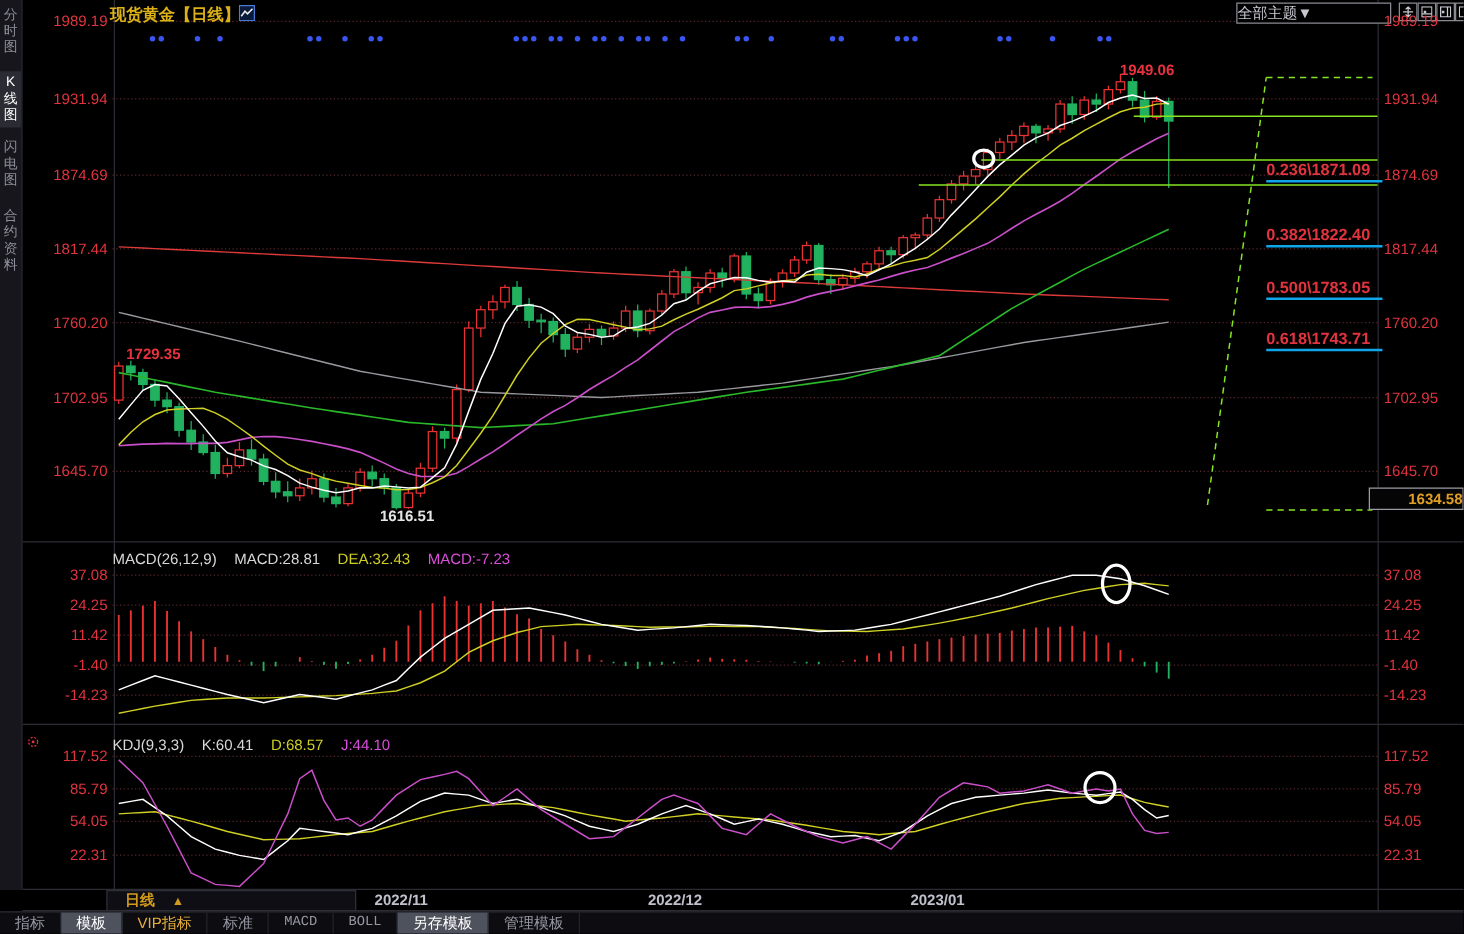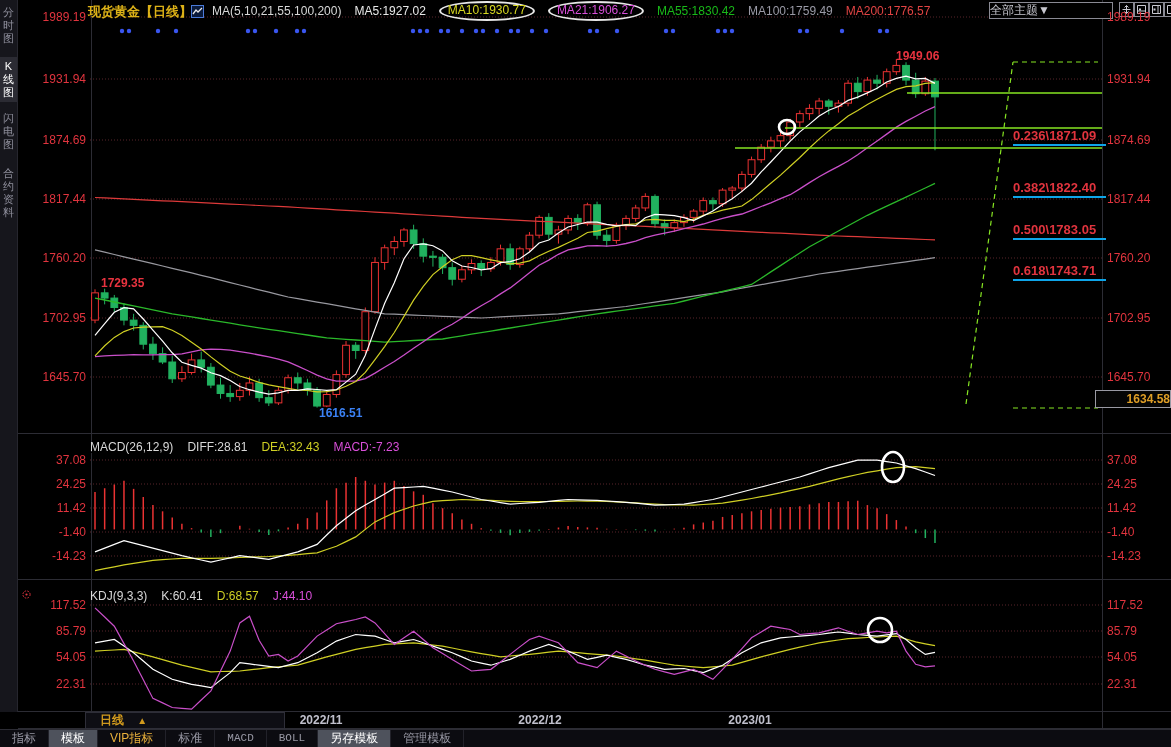--- a/index.html
+++ b/index.html
@@ -393,29 +393,20 @@
       <ellipse cx="880" cy="630" rx="12" ry="12" fill="none" stroke="#ffffff" stroke-width="2.6"></ellipse>
     </svg>
 
   <div class="abs" id="title">现货黄金【日线】</div>
   <span class="abs" style="left:191px;top:4px;">
     <svg width="13" height="13">
         <rect x="0.5" y="0.5" width="12" height="12" fill="#0a1a3a" stroke="#4a7ad8"></rect>
         <polyline points="2,9 5,5 7,7 11,3" fill="none" stroke="#e8e8e8" stroke-width="1.3"></polyline>
       </svg>
   </span>
-  <div class="abs" id="legend">
-      <span style="color: rgb(216, 216, 216);">MA(5,10,21,55,100,200)</span>
-      <span style="color: rgb(232, 232, 232);">MA5:1927.02</span>
-      <span class="circled" style="color: rgb(216, 216, 32);">MA10:1930.77</span>
-      <span class="circled" style="color: rgb(217, 79, 217);">MA21:1906.27</span>
-      <span style="color: rgb(25, 185, 25);">MA55:1830.42</span>
-      <span style="color: rgb(154, 154, 166);">MA100:1759.49</span>
-      <span style="color: rgb(226, 68, 68);">MA200:1776.57</span>
-    </div>
   <div class="abs" id="theme-btn">全部主题▼</div>
   <div class="abs winbtn" style="left:1119px;">
     <svg width="9" height="9">
         <path d="M4.5 0.5v8M0.5 4.5h8M2.5 2.5l2-2 2 2M2.5 6.5l2 2 2-2" fill="none" stroke="#c8c8d0"></path>
       </svg>
   </div>
   <div class="abs winbtn" style="left:1134px;">
     <svg width="9" height="9">
         <path d="M0.5 0.5h8v8h-8z M0.5 6h8" fill="none" stroke="#c8c8d0"></path>
         <path d="M2 3.5h2v2h-2z" fill="#c8c8d0"></path>
@@ -488,40 +479,40 @@
 
   <div id="fib-labels">
       <div class="fib" style="top: 128px;">0.236\1871.09</div>
       <div class="fib" style="top: 180px;">0.382\1822.40</div>
       <div class="fib" style="top: 222px;">0.500\1783.05</div>
       <div class="fib" style="top: 263px;">0.618\1743.71</div>
     </div>
 
   <div class="abs pane-head" style="left:90px;top:440px;text-decoration:underline;">
     <span class="wht">MACD(26,12,9)</span>
-    <span class="wht">DIFF:28.81</span>
+    <span class="wht">MACD:28.81</span>
     <span class="yel">DEA:32.43</span>
     <span class="mag">MACD:-7.23</span>
   </div>
   <div class="abs pane-head" style="left:90px;top:589px;">
     <span class="wht">KDJ(9,3,3)</span>
     <span class="wht">K:60.41</span>
     <span class="yel">D:68.57</span>
     <span class="mag">J:44.10</span>
   </div>
   <span class="abs" style="left:21px;top:586px;">
     <svg width="11" height="11">
         <circle cx="5.5" cy="5.5" r="3.6" fill="none" stroke="#e1343e" stroke-dasharray="1.6 1.3"></circle>
         <circle cx="5.5" cy="5.5" r="1.1" fill="#e1343e"></circle>
       </svg>
   </span>
 
   <div id="callouts">
       <div class="callout" style="left: 101px; top: 276px; color: rgb(232, 51, 63);">1729.35</div>
-      <div class="callout" style="left: 319px; top: 406px; color: #3b82f6;">1616.51</div>
+      <div class="callout" style="left: 304px; top: 406px; color: #e5e5e5;">1616.51</div>
       <div class="callout" style="left: 896px; top: 49px; color: rgb(232, 51, 63);">1949.06</div>
     </div>
 
   <div class="abs" id="period-box">
     <span>日线</span>
     <span class="arr">▲</span>
   </div>
   <div id="xdates">
       <div class="xdate" style="left: 321px;">2022/11</div>
       <div class="xdate" style="left: 540px;">2022/12</div>

